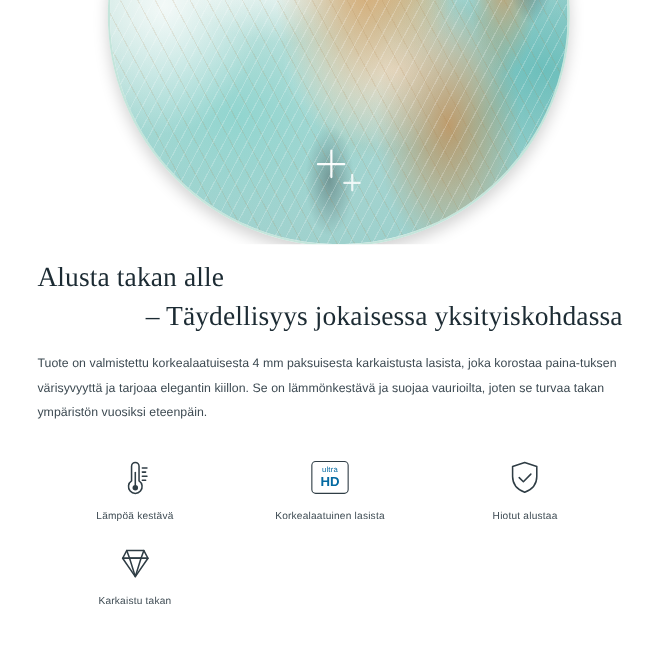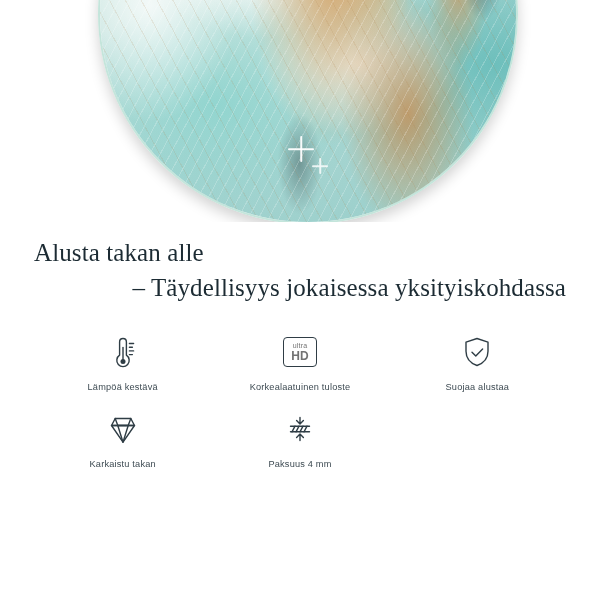--- a/index.html
+++ b/index.html
@@ -152,21 +152,21 @@
   }
   svg { display: block; }
   .st { fill: none; stroke: #2f3d45; stroke-width: 1.4; stroke-linecap: round; stroke-linejoin: round; }
   .stf { fill: #2f3d45; }
   .ultra-box {
     width: 34px; height: 30px;
     border: 1.5px solid #2f3d45;
     border-radius: 4px;
     display: flex; flex-direction: column;
     align-items: center; justify-content: center;
-    color: #737373;
+    color: #0369a1;
     line-height: 1;
   }
   .ultra-box .u1 { font-size: 7px; letter-spacing: 0.2px; }
   .ultra-box .u2 { font-size: 12px; font-weight: bold; margin-top: 1px; }
 </style>
 </head>
 <body>
 
 <div class="page">
 
@@ -184,20 +184,21 @@
     </div>
   </div>
 
   <div class="content">
 
     <h1 class="headline">
       <span>Alusta takan alle</span>
       <span class="l2">– Täydellisyys jokaisessa yksityiskohdassa</span>
     </h1>
 
+    <p class="body-copy">Tuote on valmistettu korkealaatuisesta 4 mm paksuisesta karkaistusta lasista, joka korostaa paina-tuksen värisyvyyttä ja tarjoaa elegantin kiillon. Se on lämmönkestävä ja suojaa vaurioilta, joten se turvaa takan ympäristön vuosiksi eteenpäin.</p>
 
     <div class="features">
 
       <div class="feature">
         <div class="glyph">
           <svg width="40" height="40" viewBox="0 0 40 40">
             <path class="st" d="M20 6.5a3.4 3.4 0 0 1 3.4 3.4v13.3a6.2 6.2 0 1 1-6.8 0V9.9A3.4 3.4 0 0 1 20 6.5z"></path>
             <circle class="stf" cx="20" cy="29.4" r="2.5"></circle>
             <path class="st" d="M20 27.2V15.5"></path>
             <path class="st" d="M26.4 11.5h4.2M26.4 15.2h3M26.4 18.9h4.2M26.4 22.6h3"></path>
@@ -206,53 +207,42 @@
         <div class="caption">Lämpöä kestävä</div>
       </div>
 
       <div class="feature">
         <div class="glyph">
           <div class="ultra-box">
             <span class="u1">ultra</span>
             <span class="u2">HD</span>
           </div>
         </div>
-        <div class="caption">Korkealaatuinen tuloste</div>
+        <div class="caption">Korkealaatuinen lasista</div>
       </div>
 
       <div class="feature">
         <div class="glyph">
           <svg width="40" height="40" viewBox="0 0 40 40">
             <path class="st" d="M20 6.5l11 3.6v9.1c0 7.2-4.7 12-11 14.3-6.3-2.3-11-7.1-11-14.3v-9.1z"></path>
             <path class="st" d="M15 20.2l3.8 3.8L25.6 17"></path>
           </svg>
         </div>
-        <div class="caption">Suojaa alustaa</div>
+        <div class="caption">Hiotut alustaa</div>
       </div>
 
       <div class="feature">
         <div class="glyph">
           <svg width="40" height="40" viewBox="0 0 40 40">
             <path class="st" d="M8.5 16.5h23L20 33.2z"></path>
             <path class="st" d="M12.2 9.5h15.6l3.7 7H8.5z"></path>
             <path class="st" d="M12.2 9.5l2.6 7L20 33.2l5.2-16.7 2.6-7"></path>
             <path class="st" d="M14.8 16.5h10.4"></path>
           </svg>
         </div>
         <div class="caption">Karkaistu takan</div>
       </div>
 
 
-      <div class="feature">
-        <div class="glyph">
-          <svg width="40" height="40" viewBox="0 0 40 40">
-            <path class="st" d="M20 8.5v6.2M16.6 11.6L20 15l3.4-3.4"></path>
-            <path class="st" d="M20 31.5v-6.2M16.6 28.4L20 25l3.4 3.4"></path>
-            <path class="st" d="M10.5 17.2h19M10.5 22.8h19"></path>
-            <path class="st" d="M12 22.8l3-5.6M16 22.8l3-5.6M20 22.8l3-5.6M24 22.8l3-5.6"></path>
-          </svg>
-        </div>
-        <div class="caption">Paksuus 4 mm</div>
-      </div>
 
     </div>
   </div>
 </div>
 
 </body></html>

